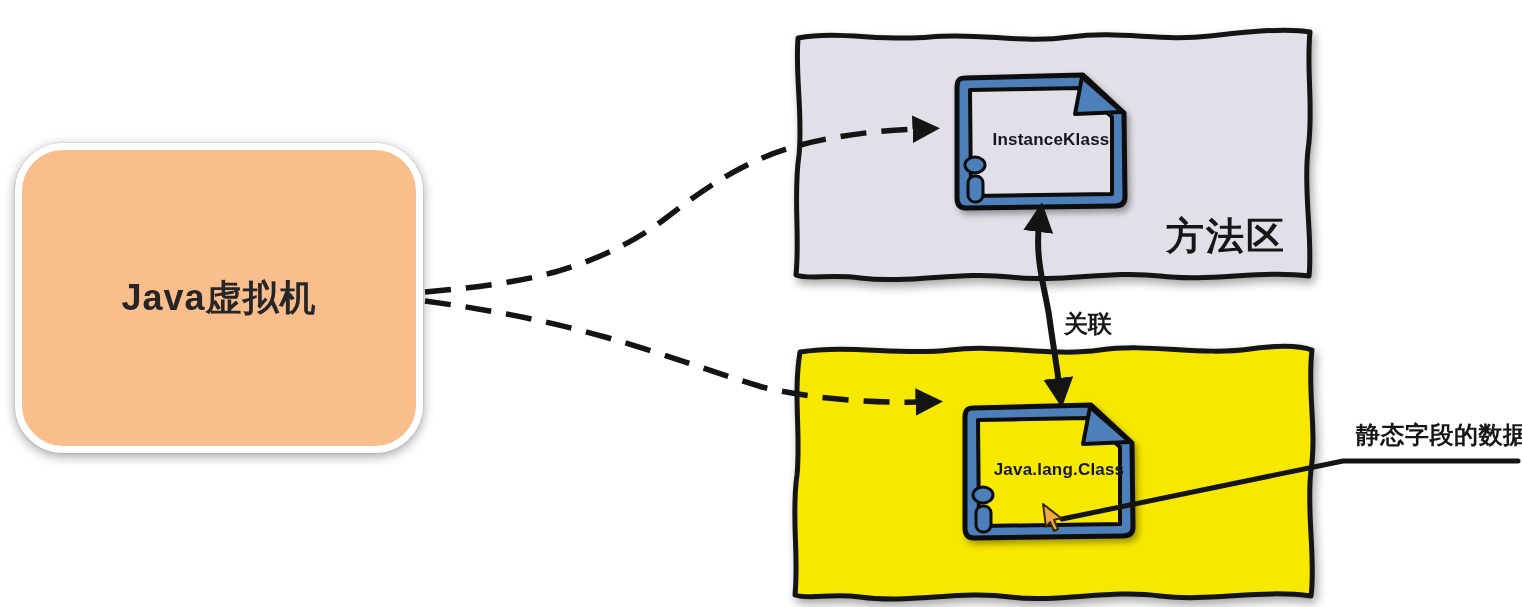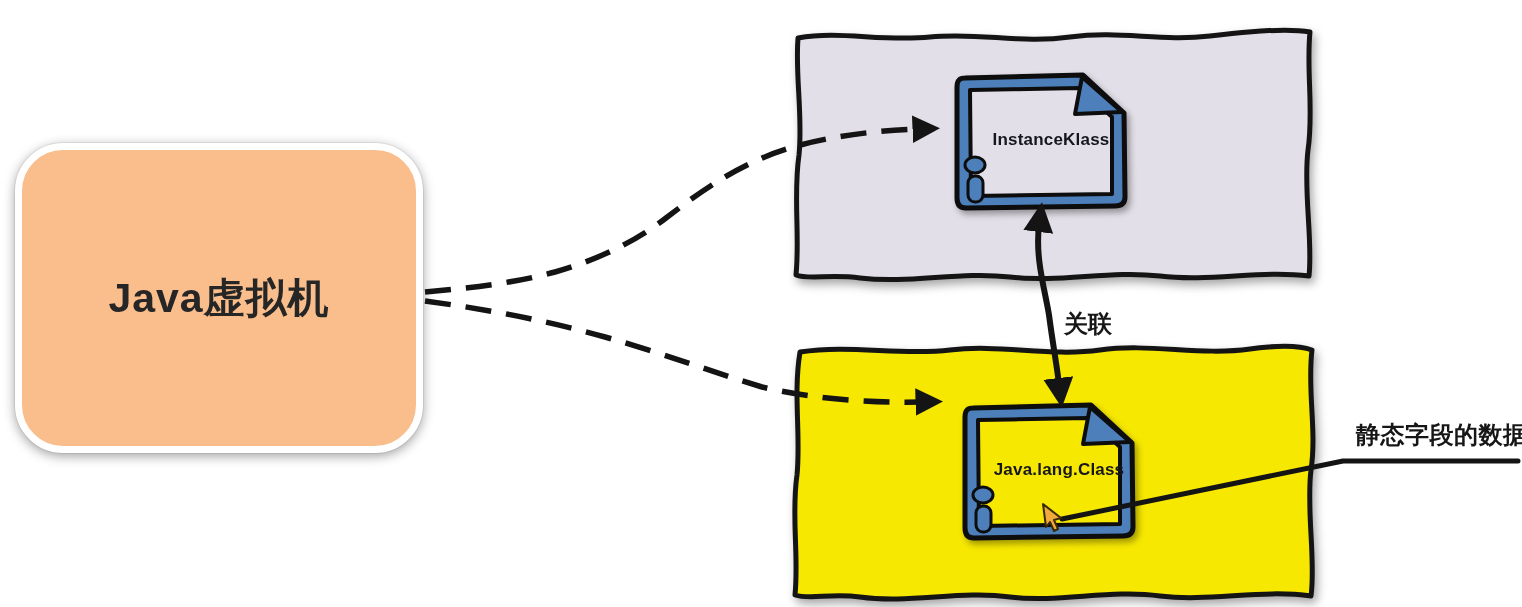--- a/index.html
+++ b/index.html
@@ -12,21 +12,21 @@
 
   
   .jvm{
     position:absolute;left:15px;top:143px;width:394px;height:296px;
     background:var(--jvm-fill,#fabe8d);
     border:7px solid #ffffff;border-radius:48px;
     box-shadow:0 3px 12px rgba(0,0,0,.38), 0 0 0 1px rgba(0,0,0,.06);
     display:flex;align-items:center;justify-content:center;
   }
   .jvm-label{
-    font-size:41px;font-weight:800;color:#262626;letter-spacing:1px;
+    font-size:36px;font-weight:800;color:#262626;letter-spacing:1px;
   }
 
   
   .method-fill{
     fill:var(--method-area-fill,#e3dfe8);stroke:var(--ink,#141414);
     stroke-width:5;stroke-linejoin:round;
     filter:drop-shadow(3px 5px 5px rgba(0,0,0,.35));
   }
   .heap-fill{
     fill:var(--heap-fill,#f7e802);stroke:var(--ink,#141414);
@@ -118,16 +118,17 @@
         <path d="M0,0 L10,5 L0,10 Z" fill="#141414"></path>
       </marker>
     </defs>
     <path class="dash" marker-end="url(#arw)" d="M425,292 C470,288 515,283 555,272 C600,259 636,241 666,218 C696,195 722,176 760,159 C805,139 865,131 918,129"></path>
     <path class="dash" marker-end="url(#arw)" d="M425,301 C485,309 545,320 605,337 C665,354 712,372 762,387 C812,399 872,403 921,402"></path>
     <path class="assoc" marker-start="url(#arw)" marker-end="url(#arw)" d="M1039,226 C1035,258 1045,290 1049,315 C1053,345 1057,367 1059,384"></path>
     <path class="solid" d="M1062,519 L1343,461 L1518,461"></path>
     <path class="cursor-shape" d="M1043,504 L1046,527 L1050,522 L1054,531 L1058,529 L1054,520 L1061,518 Z"></path>
   </svg>
 
+  <div class="lbl region-lbl method-lbl">方法区</div>
   <div class="lbl assoc-lbl">关联</div>
   <div class="lbl static-lbl">静态字段的数据</div>
 
 </div>
 
 </body></html>

